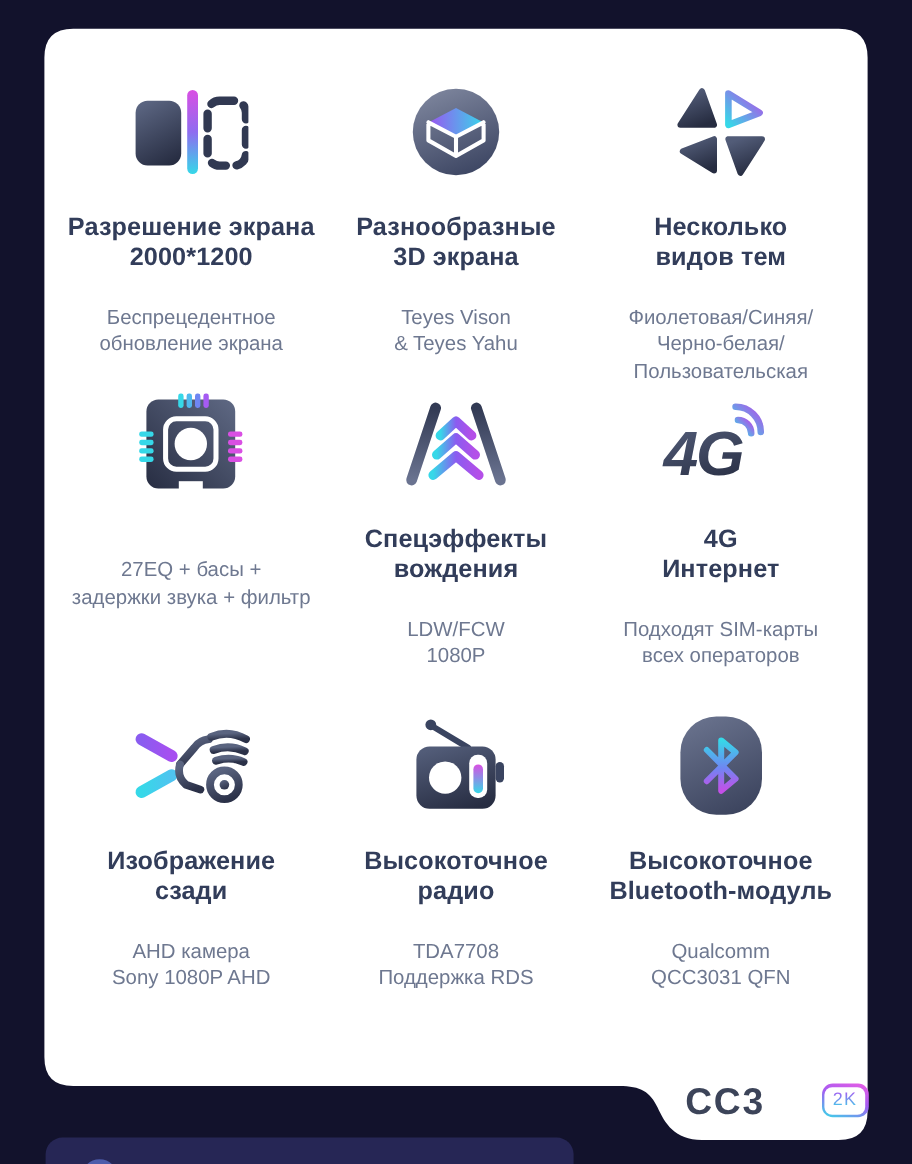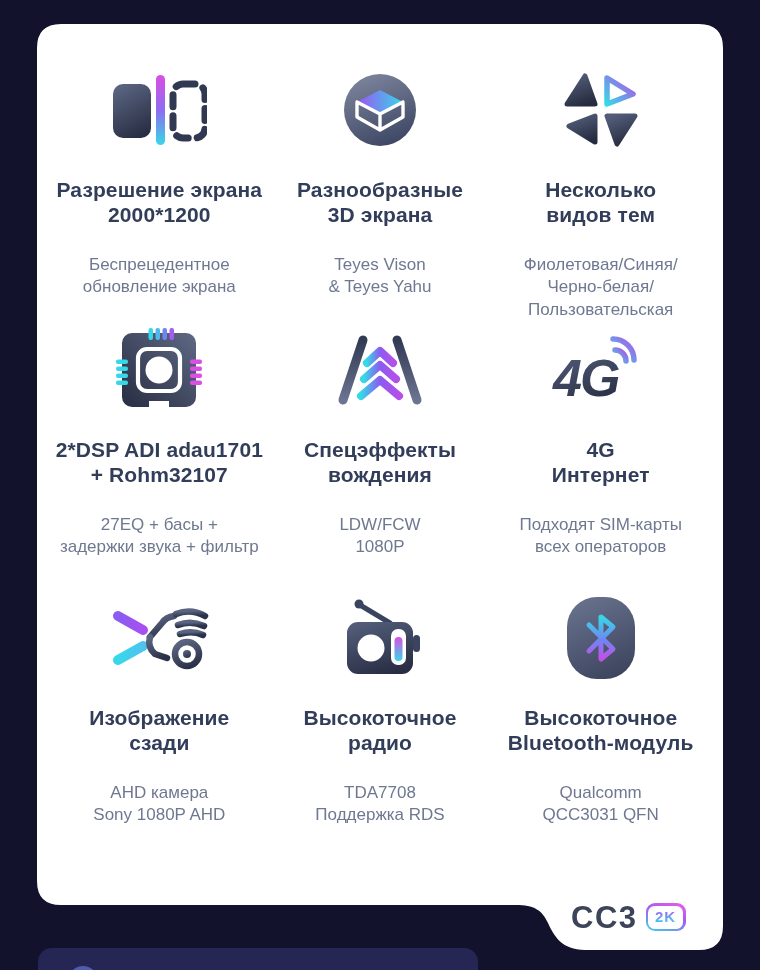--- a/index.html
+++ b/index.html
@@ -13,27 +13,27 @@
   .grid{display:grid;grid-template-columns:repeat(3,1fr);grid-template-rows:260px 268px auto;padding:40px 12px 0;}
   .feature{display:flex;flex-direction:column;align-items:center;text-align:center;}
   .icon-box{height:92px;display:flex;align-items:center;justify-content:center;margin-bottom:22px;}
   .title{
     font-size:21px;font-weight:700;color:#323d5a;line-height:1.18;
     white-space:pre-line;letter-spacing:0.1px;
   }
   .desc{
     margin-top:26px;font-size:17px;color:#6e7890;line-height:1.33;white-space:pre-line;
   }
-  .logo{position:absolute;left:571px;top:900px;height:34px;display:flex;align-items:center;z-index:3;}
+  .logo{position:absolute;left:571px;top:900px;height:34px;display:flex;align-items:center;z-index:3;gap:39px;}
   .logo-text{font-size:31px;font-weight:800;color:#3c4459;letter-spacing:1.5px;line-height:1;}
   .badge{margin-left:8px;padding:2.5px;border-radius:9px;
     background:linear-gradient(200deg,#ec5de4 0%,#a55bf2 45%,#36d8e8 100%);}
   .badge-core{display:block;background:#ffffff;border-radius:6.5px;padding:2px 7px 3px;}
   .badge-text{
-    font-size:15px;font-weight:700;letter-spacing:1px;
+    font-size:15px;font-weight:400;letter-spacing:1px;
     background:linear-gradient(180deg,#a55bf2 10%,#36d8e8 95%);
     -webkit-background-clip:text;background-clip:text;color:transparent;
   }
   .next-panel{position:absolute;left:38px;top:948px;width:440px;height:22px;
     background:#262655;border-radius:14px 14px 0 0;z-index:1;}
   .next-circle{position:absolute;left:30px;top:18px;width:30px;height:30px;border-radius:50%;background:#4d5cab;}
 </style>
 </head>
 <body>
 
@@ -143,22 +143,20 @@
           <rect x="3" y="49.5" width="12" height="4.5" rx="2" fill="#36d8e8"></rect>
           <rect x="3" y="56.5" width="12" height="4.5" rx="2" fill="#36d8e8"></rect>
           <rect x="77" y="35.5" width="12" height="4.5" rx="2" fill="#d94fe3"></rect>
           <rect x="77" y="42.5" width="12" height="4.5" rx="2" fill="#d94fe3"></rect>
           <rect x="77" y="49.5" width="12" height="4.5" rx="2" fill="#d94fe3"></rect>
           <rect x="77" y="56.5" width="12" height="4.5" rx="2" fill="#d94fe3"></rect>
           <rect x="25" y="25" width="42" height="42" rx="9" fill="none" stroke="#ffffff" stroke-width="4.2"></rect>
           <circle cx="46" cy="46" r="13.5" fill="#ffffff"></circle>
         </svg>
       </div>
-      <div class="title">2*DSP ADI adau1701
-+ Rohm32107</div>
       <div class="desc">27EQ + басы +
 задержки звука + фильтр</div>
     </div>
 
     <div class="feature">
       <div class="icon-box">
         <svg width="96" height="80" viewBox="0 0 96 80">
           <defs>
             <linearGradient id="s5d" x1="0" y1="0" x2="0" y2="1">
               <stop offset="0" stop-color="#323a54"></stop>

